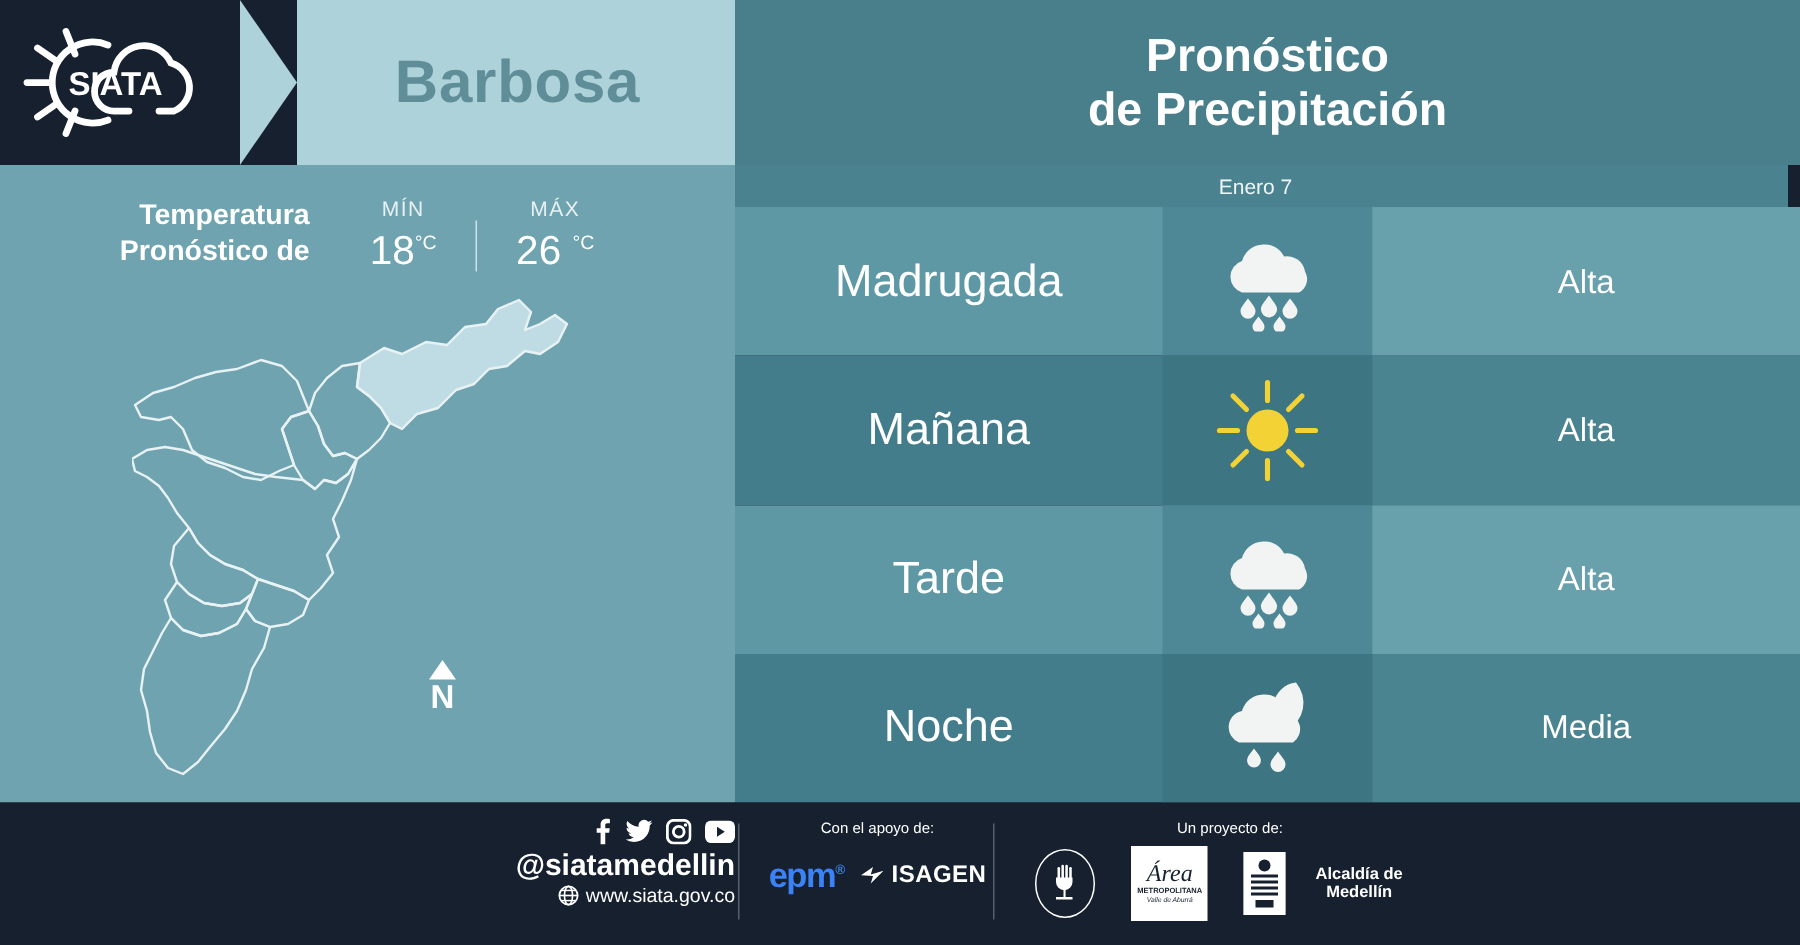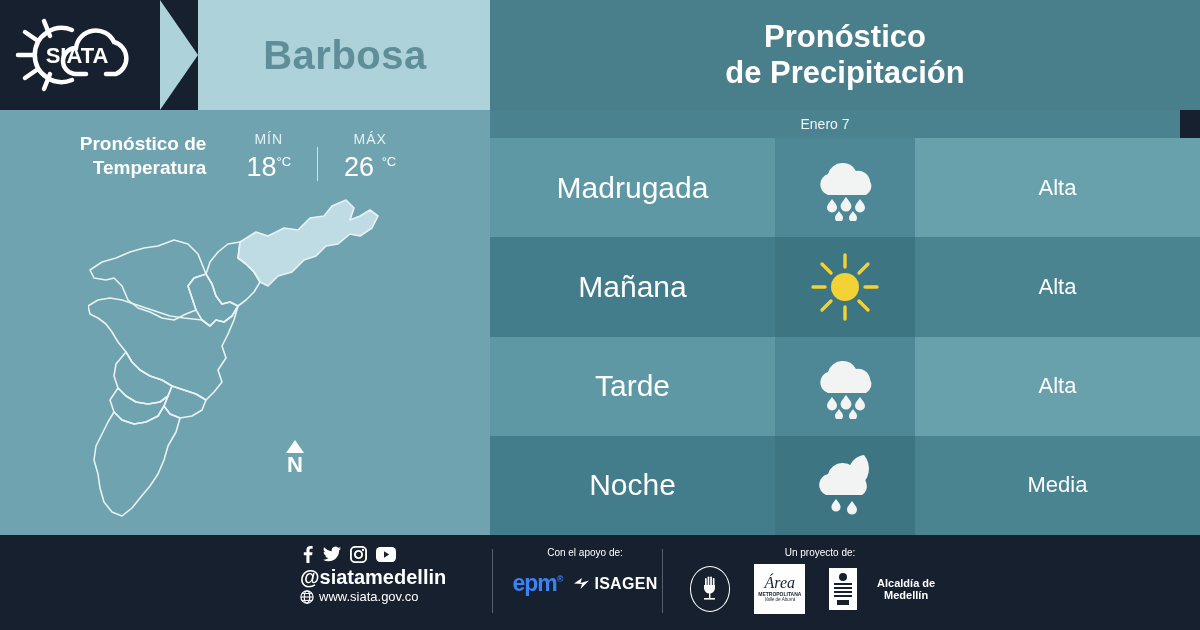--- a/index.html
+++ b/index.html
@@ -36,21 +36,21 @@
   
   .header-right{
     position:absolute;left:490px;top:0;width:710px;height:110px;
     background:#497e8b;
     display:flex;flex-direction:column;align-items:center;justify-content:center;
   }
   .header-right .t1,.header-right .t2{
     color:#ffffff;font-size:31px;font-weight:bold;line-height:36px;
   }
   .date-band{
-    position:absolute;left:470px;top:110px;width:710px;height:28px;
+    position:absolute;left:482px;top:110px;width:710px;height:28px;
     background:#4b8290;
     display:flex;align-items:center;justify-content:center;
   }
   .date-band span{color:#eef6f8;font-size:14px;}
 
   
   .left-panel{
     position:absolute;left:0;top:110px;width:490px;height:425px;
     background:#6ea3af;
   }
@@ -99,21 +99,21 @@
   .row.dark  .c-prob{background:#4a8491;}
   .period-label{color:#ffffff;font-size:30px;}
   .prob-label{color:#ffffff;font-size:22px;}
 
   
   .footer{
     position:absolute;left:0;top:535px;width:1200px;height:95px;background:#16202e;
   }
   .social{
     position:absolute;left:300px;top:10px;width:190px;
-    display:flex;flex-direction:column;
+    display:flex;flex-direction:column;align-items:flex-end;
   }
   .social-icons{display:flex;gap:9px;align-items:center;margin-bottom:2px;}
   .handle{color:#ffffff;font-size:20px;font-weight:bold;line-height:24px;}
   .site{display:flex;align-items:center;gap:5px;color:#ffffff;font-size:13px;}
   .vdiv{position:absolute;top:14px;width:1px;height:64px;background:#54606e;}
   .supp{position:absolute;left:505px;top:12px;width:160px;text-align:center;}
   .supp .cap{color:#ffffff;font-size:10px;margin-bottom:12px;}
   .supp .logos{display:flex;align-items:center;justify-content:center;gap:12px;}
   .epm{color:#3b82f6;font-size:23px;font-weight:bold;letter-spacing:-1px;}
   .isagen{color:#ffffff;font-size:16px;font-weight:bold;letter-spacing:.3px;}
@@ -164,22 +164,22 @@
     <div class="t2">de Precipitación</div>
   </div>
   <div class="date-band">
     <span>Enero 7</span>
   </div>
 
   <div class="left-panel">
 
     <div class="temp-wrap">
       <div class="temp-title">
+        <div>Temperatura</div>
         <div>Pronóstico de</div>
-        <div>Temperatura</div>
       </div>
       <div class="temp-vals">
         <div class="temp-col">
           <div class="lbl">MÍN</div>
           <div class="val">
             <span>18</span><sup>°C</sup>
           </div>
         </div>
         <div class="temp-sep"></div>
         <div class="temp-col">

